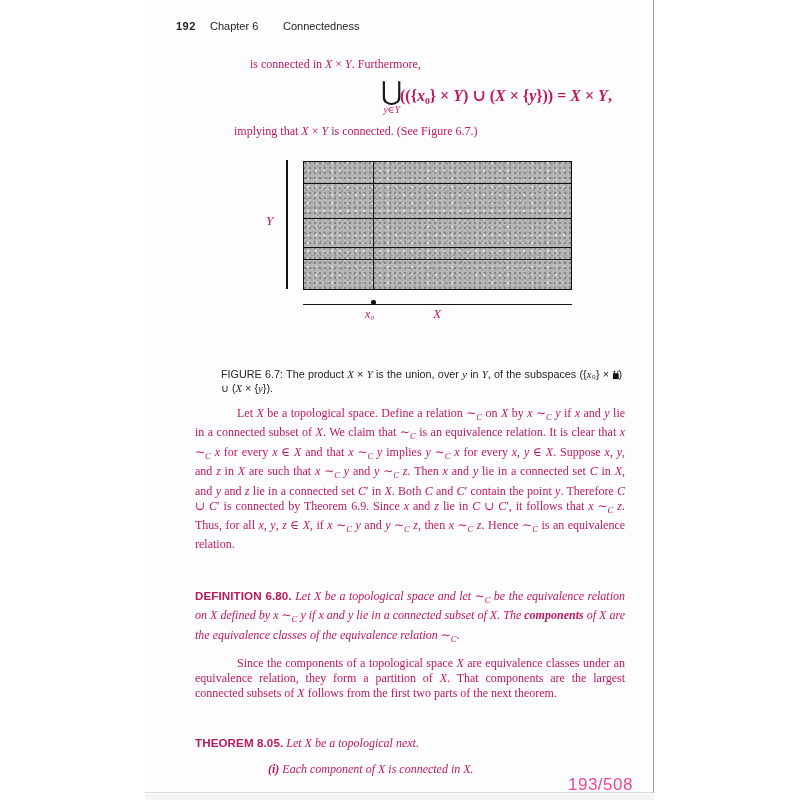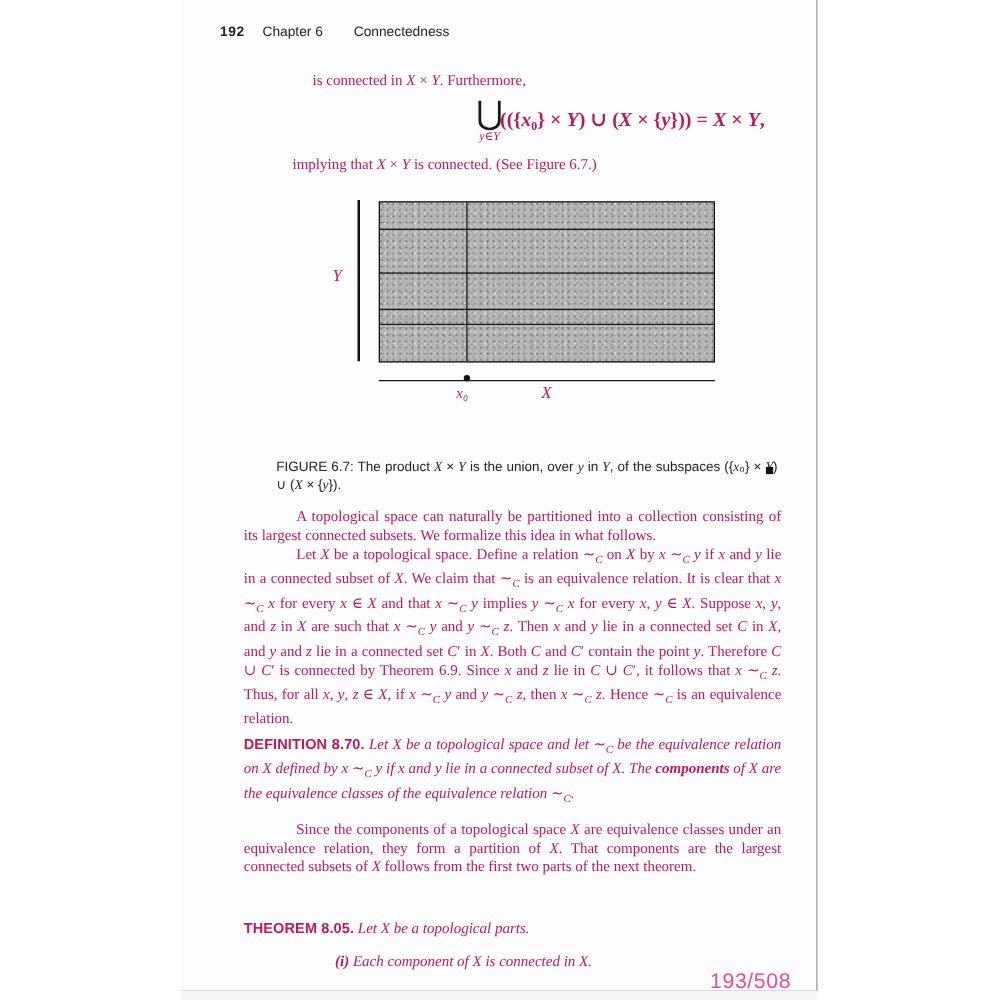--- a/index.html
+++ b/index.html
@@ -132,36 +132,35 @@
 
 <div class="fig-xaxis"></div>
 <div class="fig-dot"></div>
 <div class="fig-x0label serif-text">x₀</div>
 <div class="fig-xlabel serif-text">X</div>
 
 <div class="fig-caption">FIGURE 6.7:  The product <i>X</i> × <i>Y</i> is the union, over <i>y</i> in <i>Y</i>, of the subspaces ({<i>x</i>₀} × <i>Y</i>) ∪ (<i>X</i> × {<i>y</i>}).</div>
 <div class="qed-marker">■</div>
 
 <div class="bodytext serif-text block-main">
-  <p>A topological space can naturally be partitioned into a collection consisting of its largest connected subsets.  We formalize this idea in what follows.</p>
   <p>Let <i>X</i> be a topological space.  Define a relation ∼<sub><i>C</i></sub> on <i>X</i> by <i>x</i> ∼<sub><i>C</i></sub> <i>y</i> if <i>x</i> and <i>y</i> lie in a connected subset of <i>X</i>.  We claim that ∼<sub><i>C</i></sub> is an equivalence relation.  It is clear that <i>x</i> ∼<sub><i>C</i></sub> <i>x</i> for every <i>x</i> ∈ <i>X</i> and that <i>x</i> ∼<sub><i>C</i></sub> <i>y</i> implies <i>y</i> ∼<sub><i>C</i></sub> <i>x</i> for every <i>x</i>, <i>y</i> ∈ <i>X</i>.  Suppose <i>x</i>, <i>y</i>, and <i>z</i> in <i>X</i> are such that <i>x</i> ∼<sub><i>C</i></sub> <i>y</i> and <i>y</i> ∼<sub><i>C</i></sub> <i>z</i>.  Then <i>x</i> and <i>y</i> lie in a connected set <i>C</i> in <i>X</i>, and <i>y</i> and <i>z</i> lie in a connected set <i>C</i>′ in <i>X</i>.  Both <i>C</i> and <i>C</i>′ contain the point <i>y</i>.  Therefore <i>C</i> ∪ <i>C</i>′ is connected by Theorem 6.9.  Since <i>x</i> and <i>z</i> lie in <i>C</i> ∪ <i>C</i>′, it follows that <i>x</i> ∼<sub><i>C</i></sub> <i>z</i>.  Thus, for all <i>x</i>, <i>y</i>, <i>z</i> ∈ <i>X</i>, if <i>x</i> ∼<sub><i>C</i></sub> <i>y</i> and <i>y</i> ∼<sub><i>C</i></sub> <i>z</i>, then <i>x</i> ∼<sub><i>C</i></sub> <i>z</i>.  Hence ∼<sub><i>C</i></sub> is an equivalence relation.</p>
 </div>
 
 <div class="def-block serif-text">
-  <span class="head-label">DEFINITION 8.70.</span>
+  <span class="head-label">DEFINITION 6.80.</span>
   <span>Let X be a topological space and let ∼<sub>C</sub> be the equivalence relation on X defined by x ∼<sub>C</sub> y if x and y lie in a connected subset of X.  The <b>components</b> of X are the equivalence classes of the equivalence relation ∼<sub>C</sub>.</span>
 </div>
 
 <div class="bodytext serif-text block-since">
   <p>Since the components of a topological space <i>X</i> are equivalence classes under an equivalence relation, they form a partition of <i>X</i>.  That components are the largest connected subsets of <i>X</i> follows from the first two parts of the next theorem.</p>
 </div>
 
 <div class="thm-block serif-text">
   <span class="head-label">THEOREM 8.05.</span>
-  <span>Let X be a topological parts.</span>
+  <span>Let X be a topological next.</span>
 </div>
 
 <div class="thm-item serif-text">
   <span class="item-label">(i)</span>
   <span>Each component of X is connected in X.</span>
 </div>
 
 <div class="page-indicator">193/508</div>
 
 </body></html>

